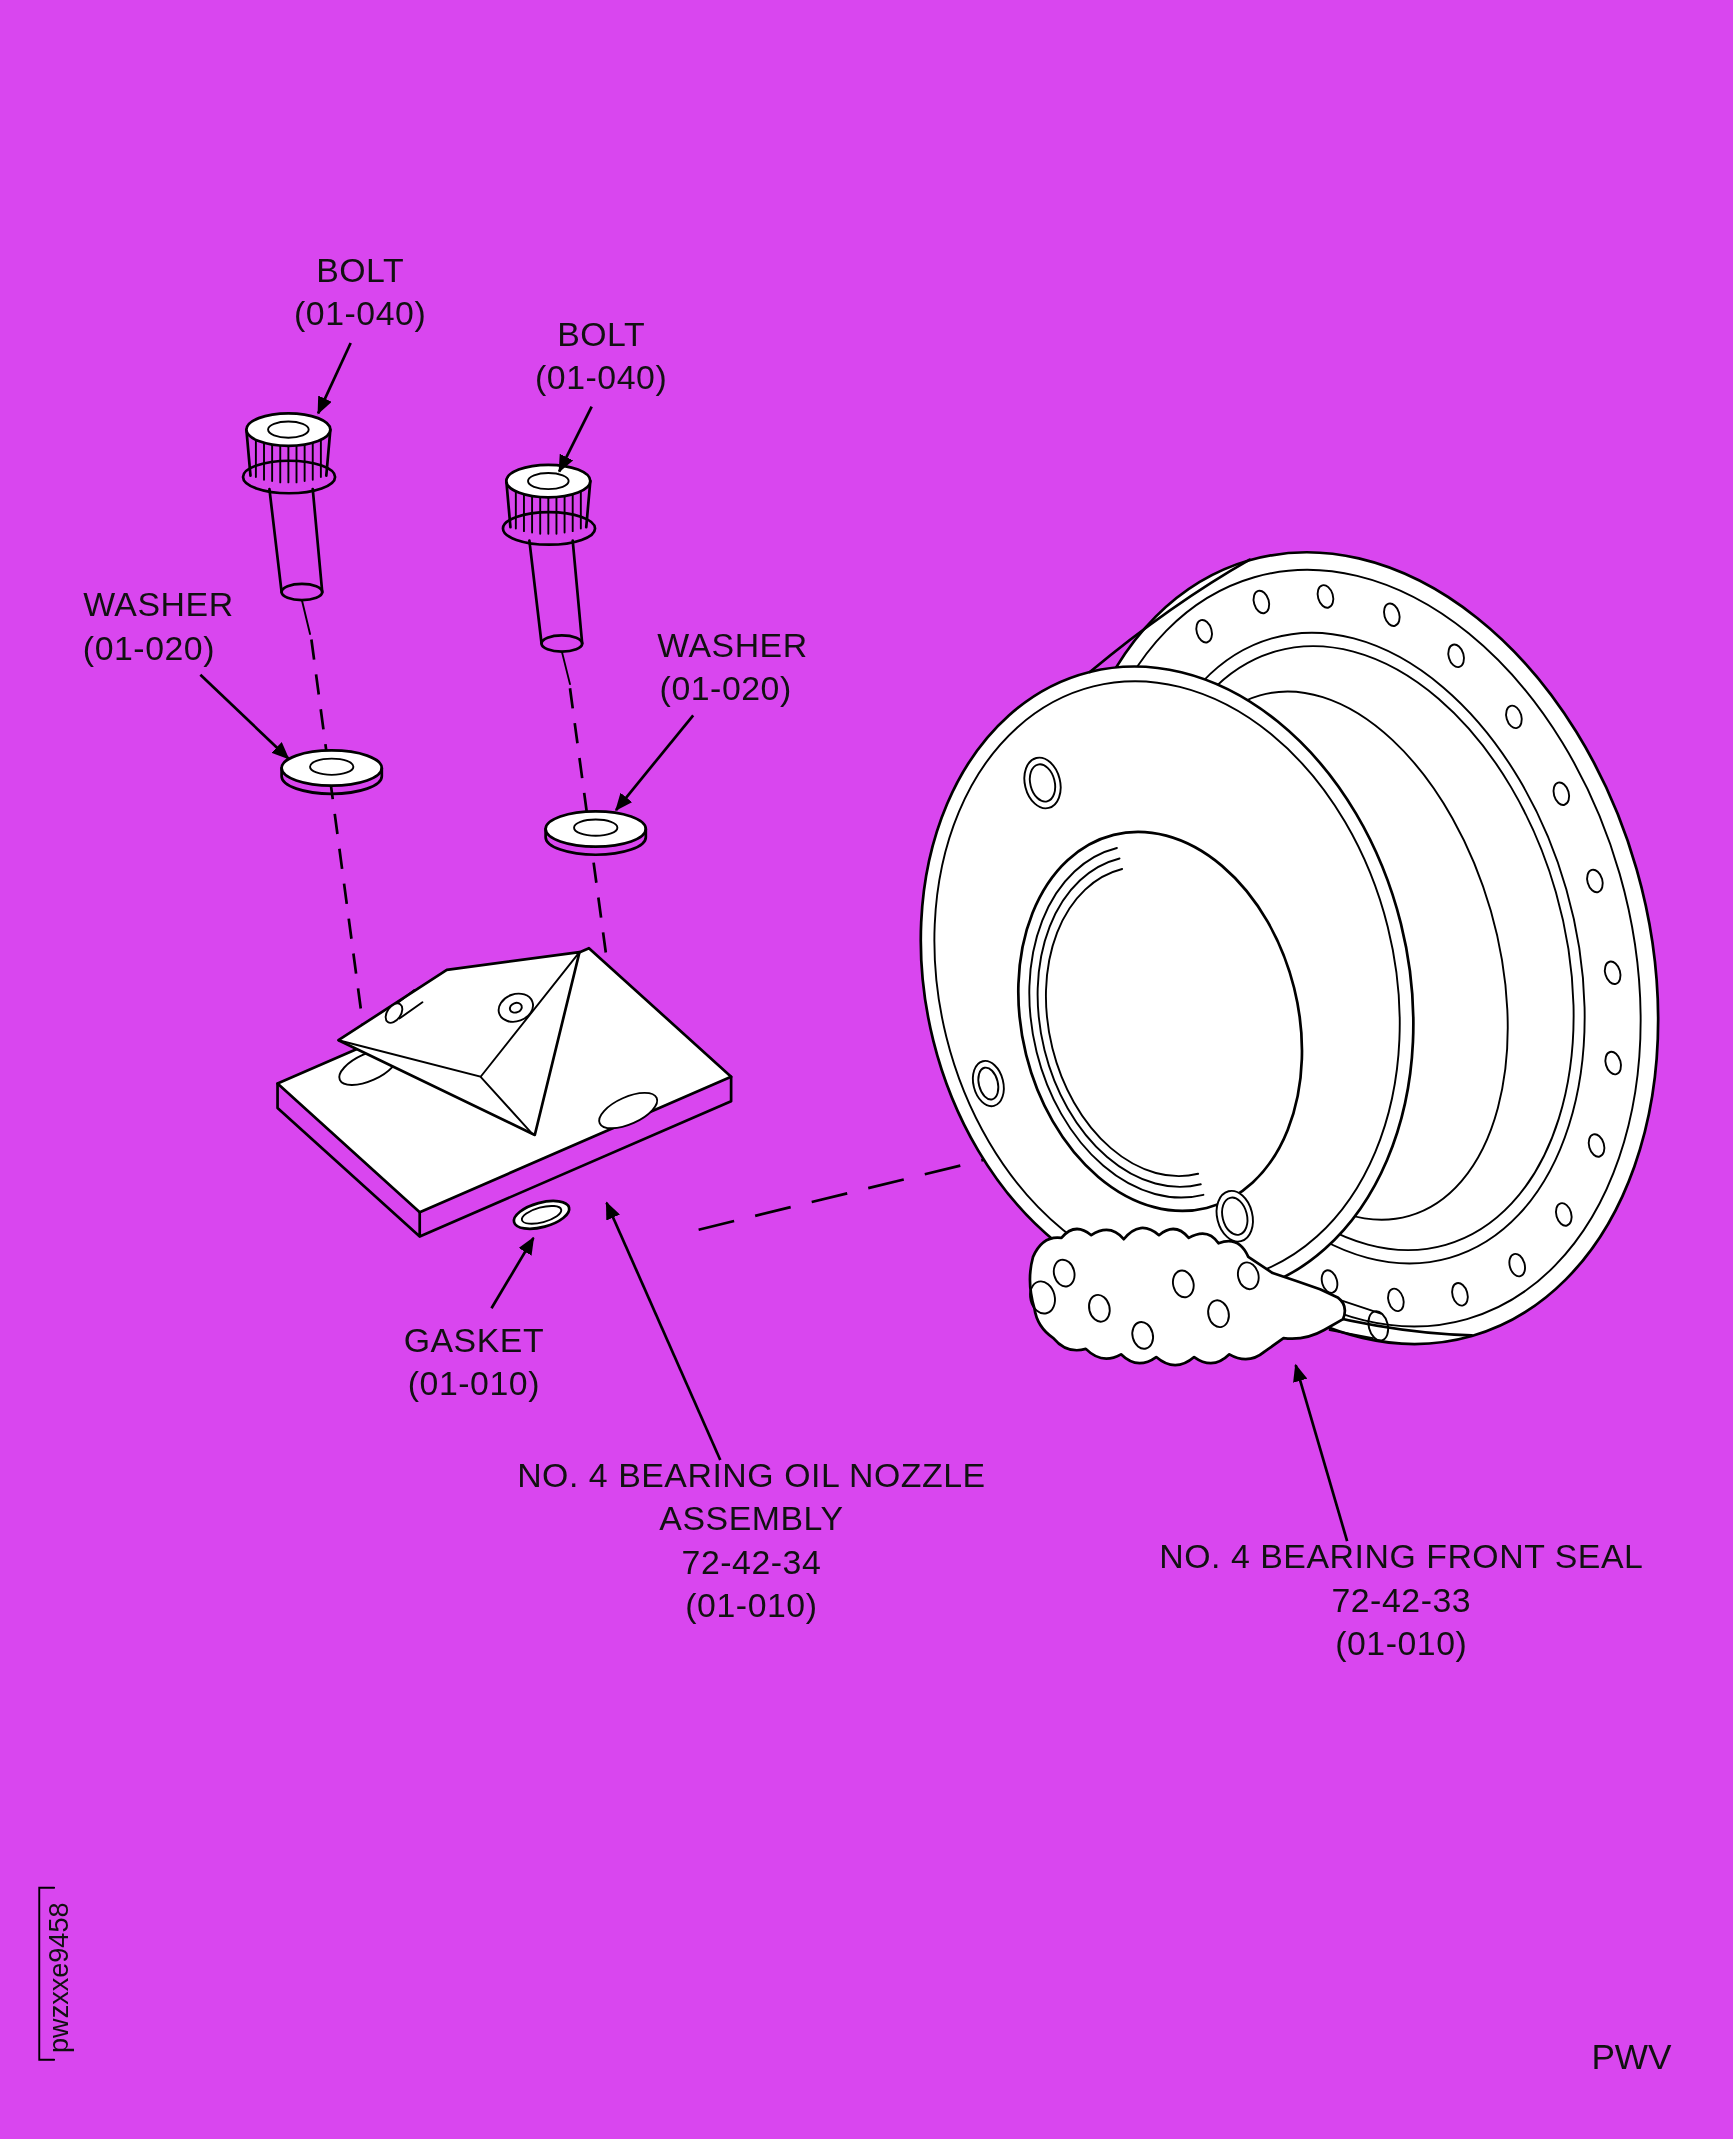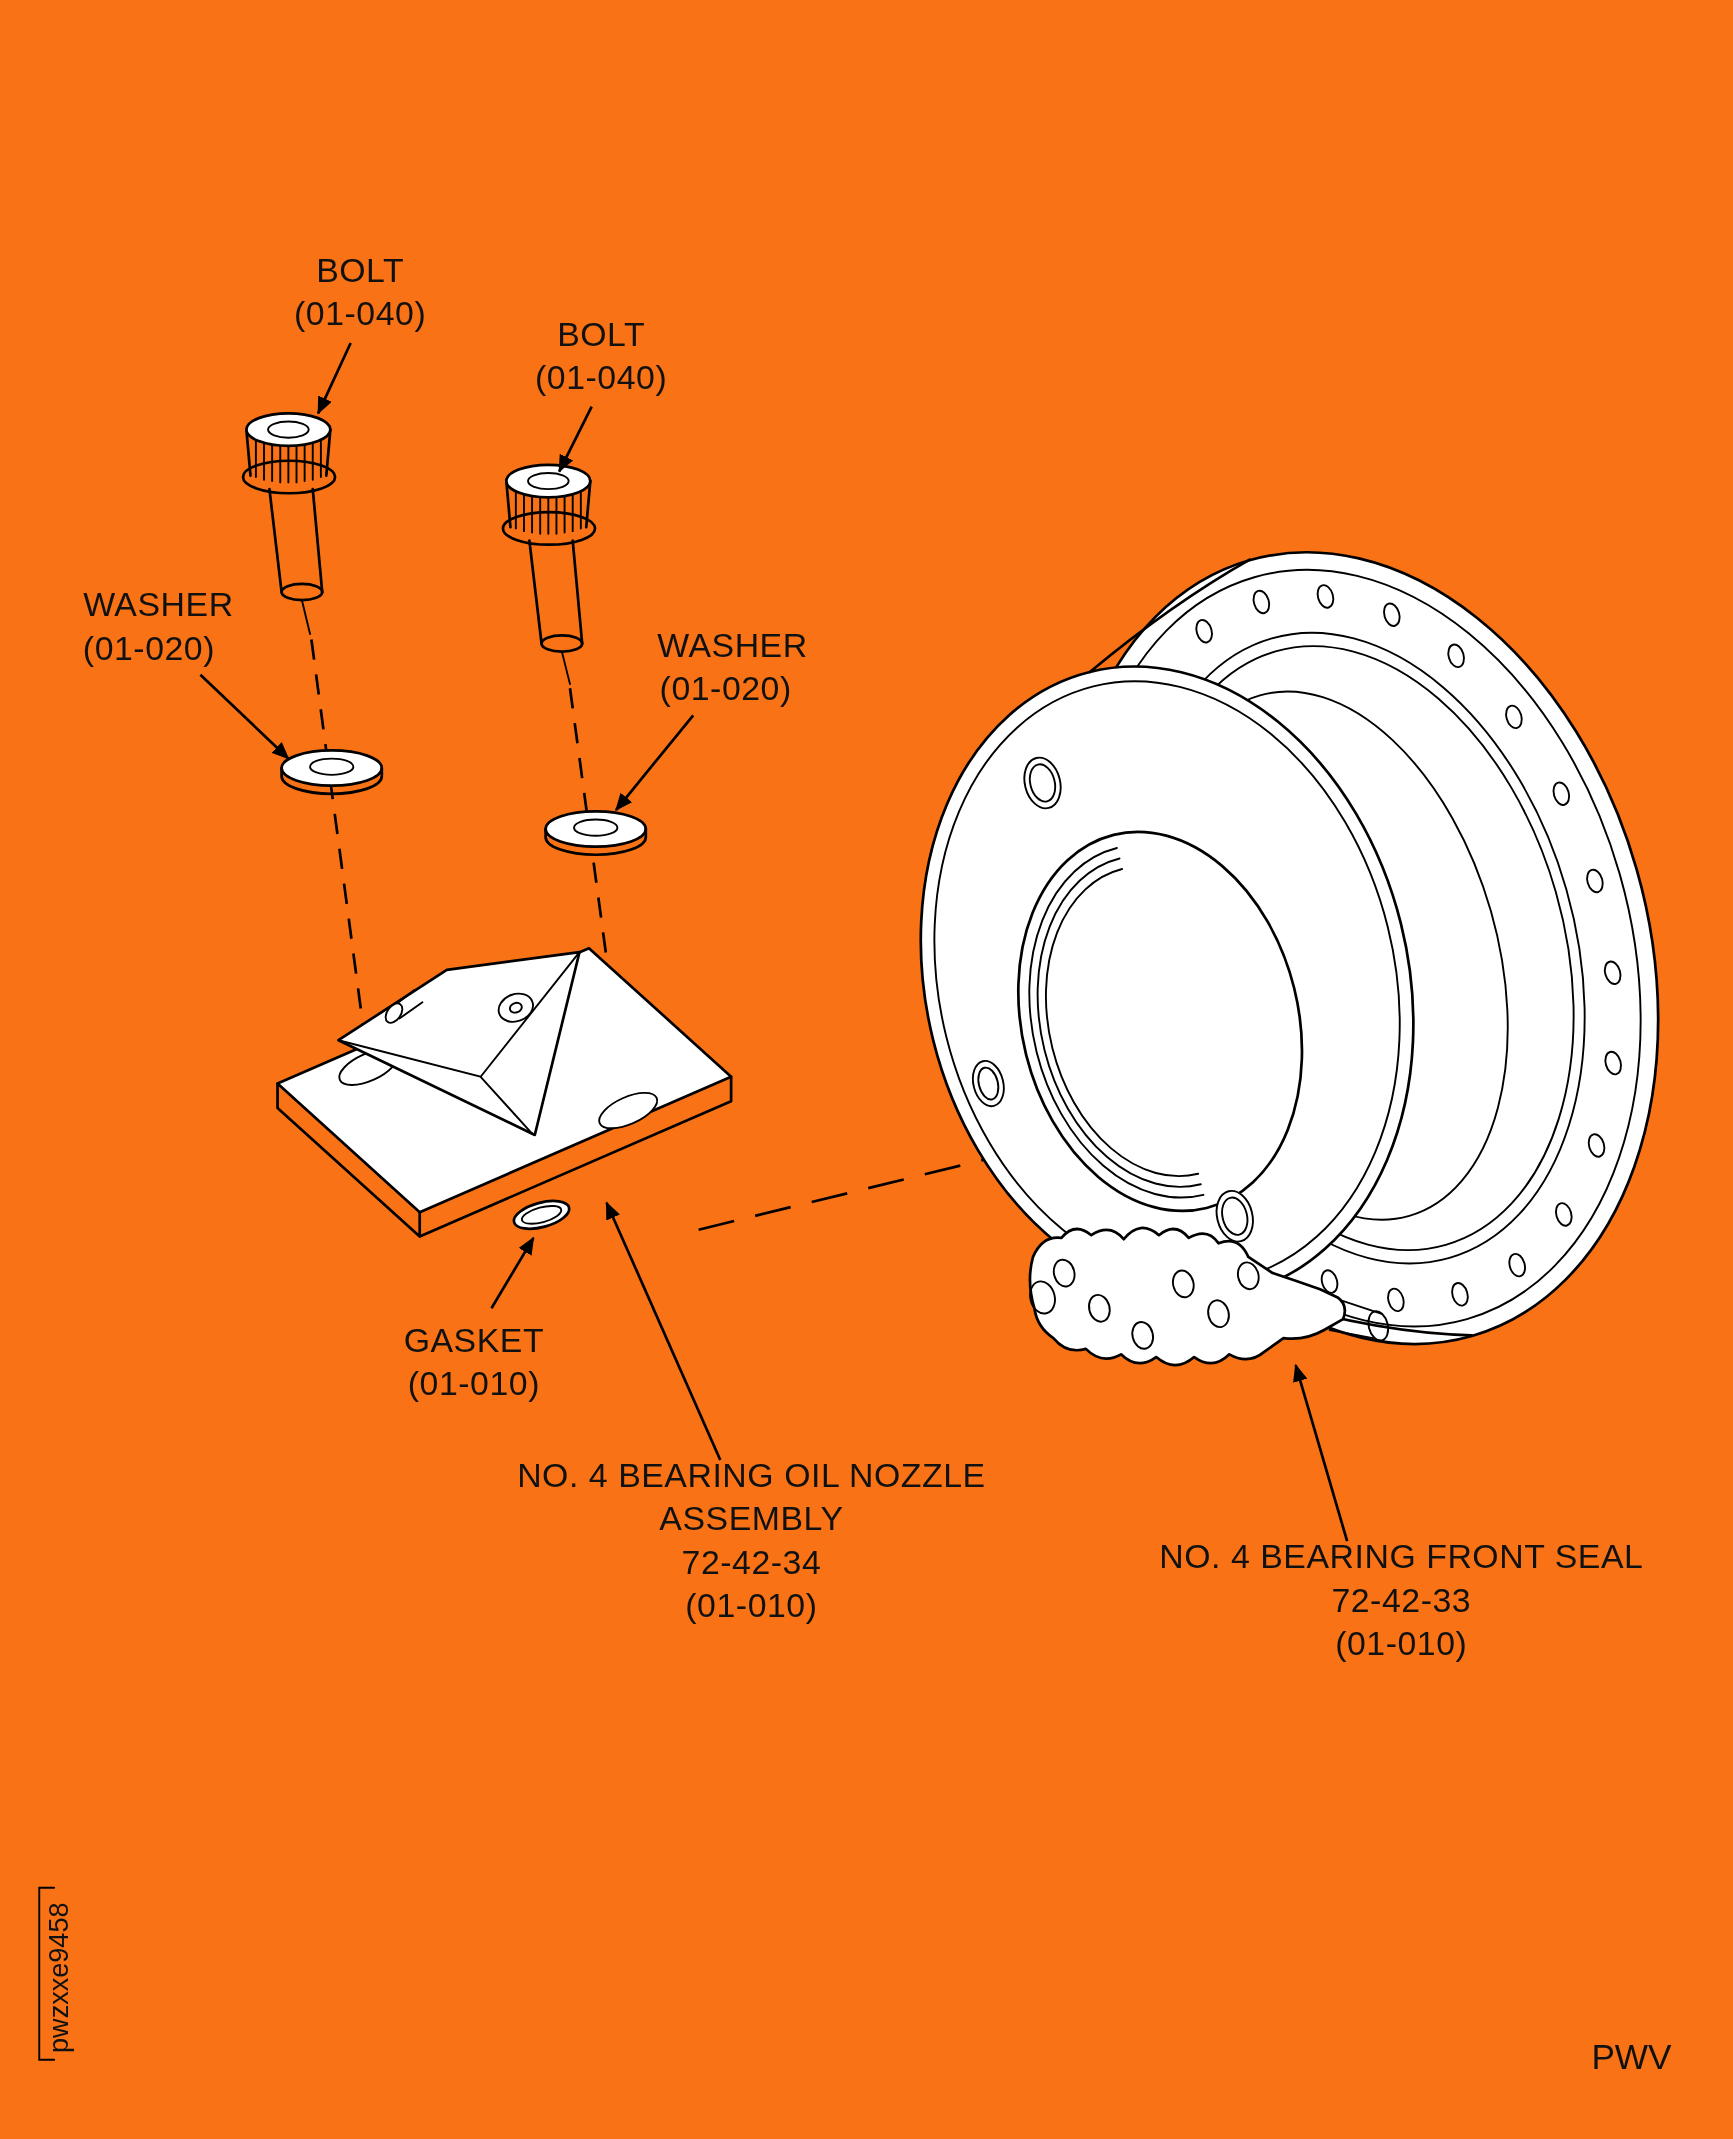--- a/index.html
+++ b/index.html
@@ -1,20 +1,20 @@
 <!DOCTYPE html>
 <html style="font-size:10.5px"><head>
 <meta charset="utf-8">
 <style>
   html, body { margin: 0; padding: 0; background: #ffffff; }
   .page {
     position: relative;
     width: 1733px;
     height: 2140px;
-    background: #f97316;
+    background: #d946ef;
     font-family: "Liberation Sans", sans-serif;
   }
   svg { display: block; }
   .outline  { fill: none; stroke: #000; stroke-width: 2;   stroke-linecap: round; stroke-linejoin: round; }
   .outlinef { fill: #fff; stroke: #000; stroke-width: 2;   stroke-linejoin: round; }
   .detail   { fill: none; stroke: #000; stroke-width: 1.4; stroke-linecap: round; }
   .detailf  { fill: #fff; stroke: #000; stroke-width: 1.4; }
   .dash     { fill: none; stroke: #000; stroke-width: 2;   stroke-dasharray: 15 11; }
   .dashlong { fill: none; stroke: #000; stroke-width: 2;   stroke-dasharray: 27 16; }
   .leader   { fill: none; stroke: #000; stroke-width: 2; }

